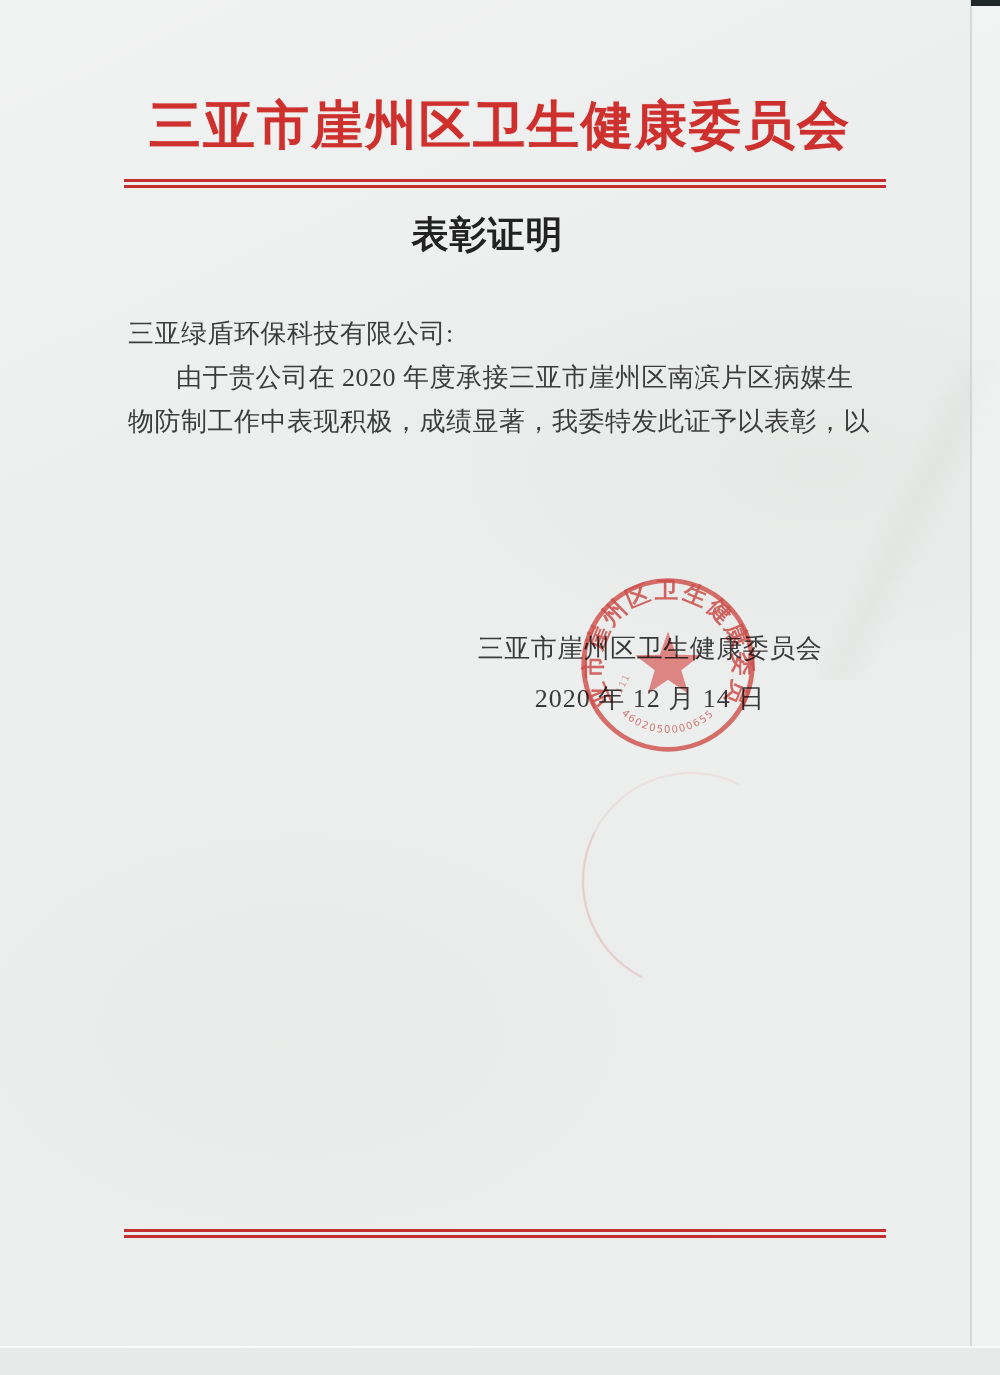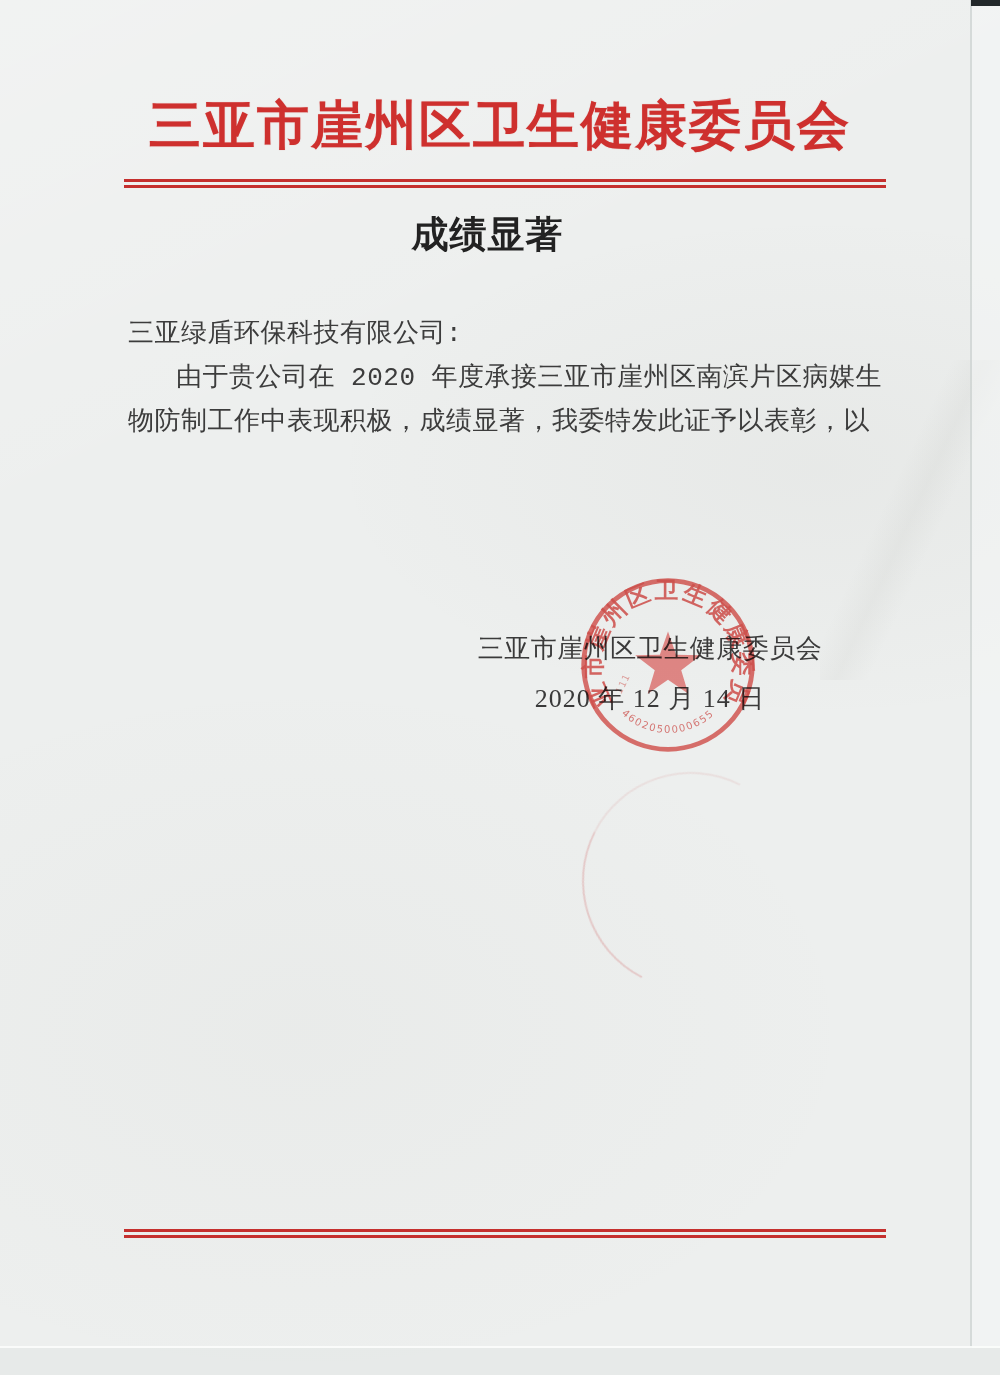--- a/index.html
+++ b/index.html
@@ -61,21 +61,21 @@
   .body-text {
     position: absolute;
     top: 312px;
     left: 128px;
     width: 752px;
     font-size: 26px;
     line-height: 44px;
     color: #3c3c3c;
     letter-spacing: 0.5px;
   }
-  .body-text .line { white-space: nowrap; font-family: Liberation Mono, monospace; }
+  .body-text .line { white-space: nowrap; }
   .body-text .indent { padding-left: 48px; }
   .sig-block {
     position: absolute;
     top: 632px;
     left: 300px;
     width: 700px;
     text-align: center;
     color: #3a3a3a;
   }
   .sig-line {
@@ -171,21 +171,21 @@
 </style>
 </head>
 <body>
 
 <div class="page">
 
   <h1 class="org-title">三亚市崖州区卫生健康委员会</h1>
 
   <div class="rule rule-top"></div>
 
-  <h2 class="cert-title">成绩显著</h2>
+  <h2 class="cert-title">表彰证明</h2>
 
   <div class="body-text">
     <div class="line">三亚绿盾环保科技有限公司:</div>
     <div class="line indent">由于贵公司在 2020 年度承接三亚市崖州区南滨片区病媒生</div>
     <div class="line">物防制工作中表现积极，成绩显著，我委特发此证予以表彰，以</div>
   </div>
 
   <div class="sig-block">
     <div class="sig-line">三亚市崖州区卫生健康委员会</div>
     <div class="date-line">2020 年 12 月 14 日</div>

